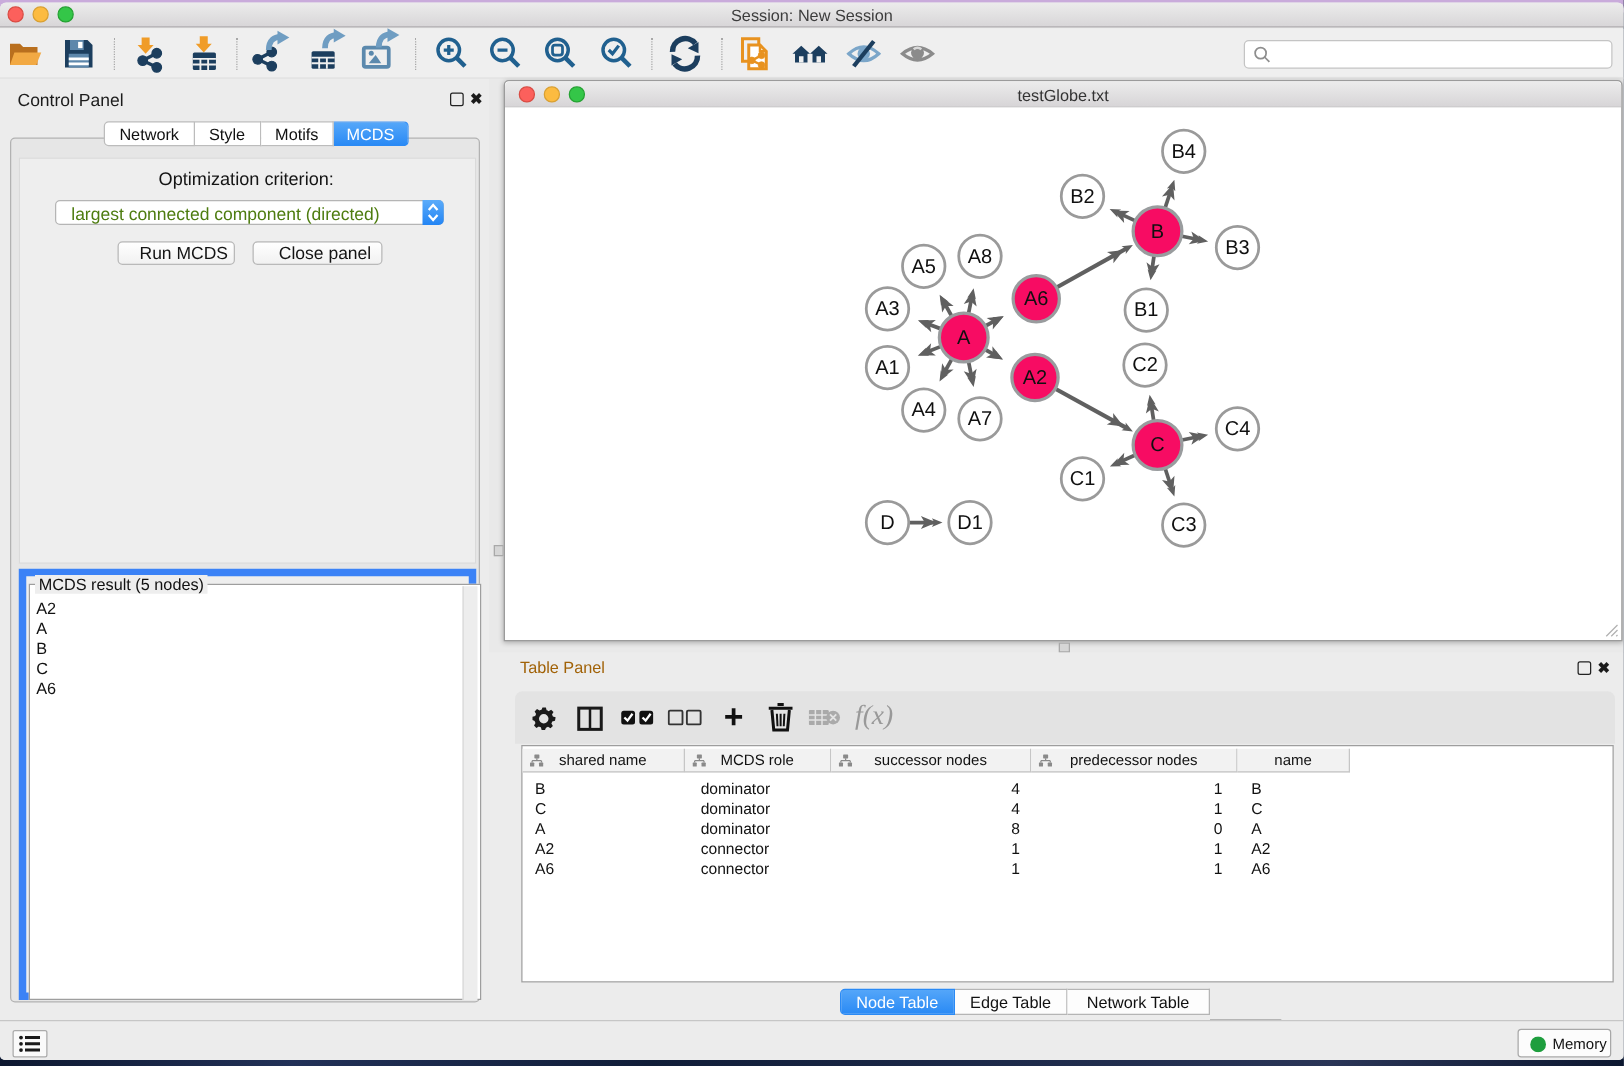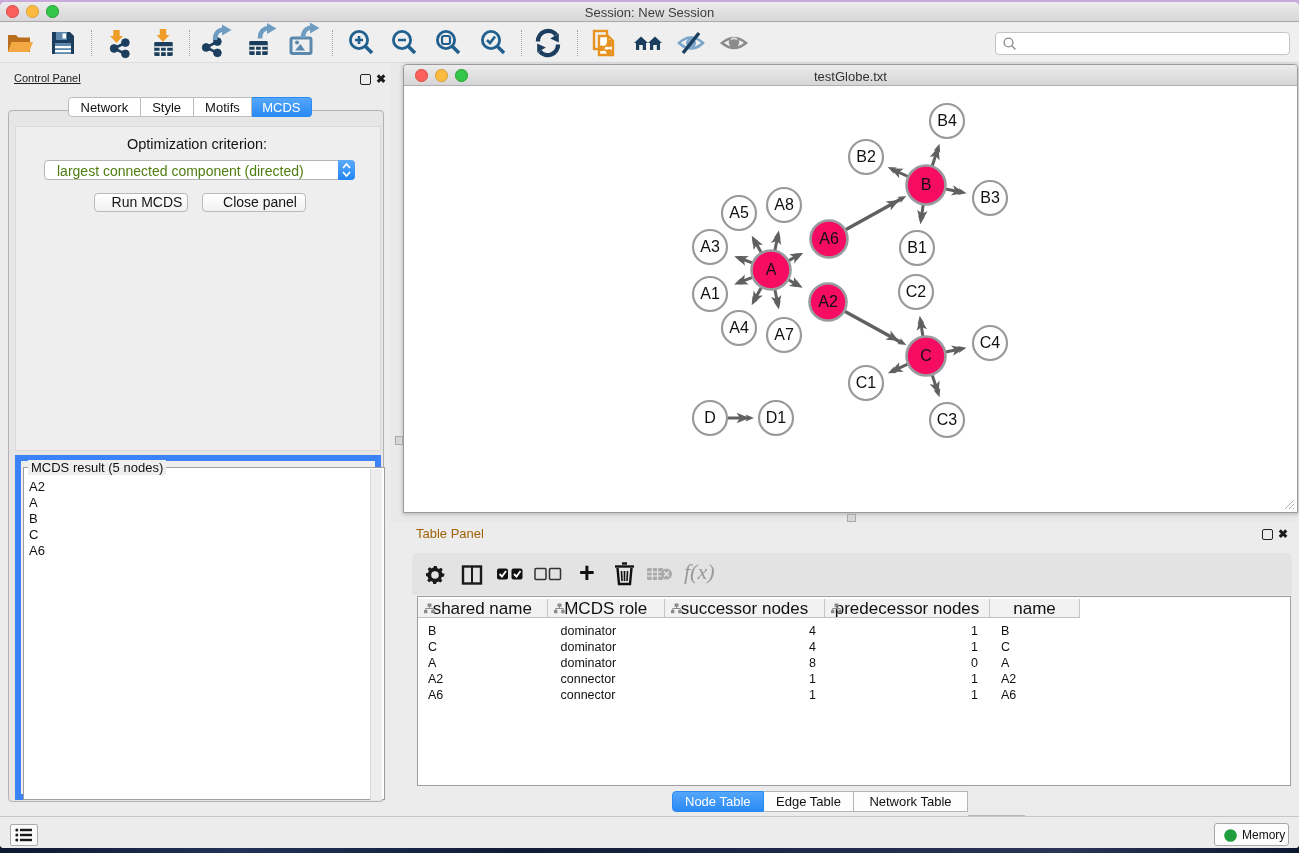--- a/index.html
+++ b/index.html
@@ -11,25 +11,25 @@
 
 #titlebar{left:0;top:0;width:1299px;height:20px;background:linear-gradient(#ececec,#d8d6d8);border-bottom:1px solid #aaa8aa;}
 .tl{width:12.5px;height:12.5px;border-radius:50%;position:absolute;top:3.4px;}
 #titletext{width:100%;top:3px;text-align:center;font-size:13px;color:#3c3c3c;}
 #toolbar{left:0;top:21px;width:1299px;height:40px;background:#efefef;border-bottom:1px solid #dedede;}
 .tsep{top:7px;height:26px;width:0;border-left:1px dotted #a8a8a8;position:absolute;}
 .ticon{position:absolute;top:27px;overflow:visible;}
 #searchbox{left:995px;top:9px;width:295px;height:23px;background:#fff;border:1px solid #c4c4c4;border-radius:4px;}
 
 #leftdock{left:0;top:61px;width:391px;height:753px;background:#ececec;}
-#cp-title{left:14px;top:9px;font-size:11px;color:#1c1c1c;text-decoration:underline;}
+#cp-title{left:14px;top:9px;font-size:14px;color:#1c1c1c;}
 .wicon-sq{width:11px;height:11px;border:1.6px solid #222;border-radius:2px;position:absolute;}
 .wicon-x{position:absolute;font-size:12px;font-weight:bold;color:#1a1a1a;}
 #cp-outer{left:8px;top:47px;width:376px;height:692px;background:#e6e6e6;border:1px solid #b2b2b2;border-radius:4px;}
-#cp-tabs{left:68px;top:34px;height:14px;display:flex;font-size:13px;z-index:5;}
+#cp-tabs{left:83px;top:34px;height:14px;display:flex;font-size:13px;z-index:5;}
 #cp-tabs .tab{background:#fff;border:1px solid #bcbcbc;border-left:none;color:#111;padding:0 10px;line-height:19px;height:20px;}
 #cp-tabs .tab:first-child{border-left:1px solid #bcbcbc;border-radius:4px 0 0 4px;}
 #cp-tabs .tab.sel{background:linear-gradient(#55a7f9,#2a8af5);border-color:#2a8af5;color:#fff;border-radius:0 4px 4px 0;}
 #cp-inner1{left:15px;top:63px;width:366px;height:325px;background:#eeeeee;border:1px solid #dadada;}
 #opt-label{left:0;top:9px;width:362px;text-align:center;font-size:14.5px;color:#141414;}
 #dropdown{left:28px;top:33px;width:311px;height:20px;background:#fff;border:1px solid #b5b5b5;border-radius:4px;}
 #dropdown .dtext{position:absolute;left:12px;top:2px;font-size:14px;color:#4d7c0f;}
 #dd-spin{position:absolute;right:-1px;top:-1px;width:17px;height:20px;background:linear-gradient(#5babfa,#2385f4);border-radius:0 4px 4px 0;}
 .btn{position:absolute;height:19px;background:linear-gradient(#ffffff,#f1f1f1);border:1px solid #b9b9b9;border-radius:4px;font-size:14px;color:#141414;text-align:center;line-height:17px;padding-left:12px;}
 #mcds-box{left:15px;top:392px;width:366px;height:345px;background:#eeeeee;border:6px solid #3b82f6;}
@@ -40,21 +40,21 @@
 
 #deskpane{left:391px;top:61px;width:908px;height:459px;background:#e9e9e9;}
 #netwin{left:403px;top:62px;width:895px;height:449px;background:#fff;border:1px solid #9b9b9b;border-radius:4px 4px 0 0;box-shadow:0 1px 4px rgba(0,0,0,0.25);}
 #nettitle{left:0;top:0;width:100%;height:21px;background:linear-gradient(#ececec,#d7d5d7);border-bottom:1px solid #b0aeb0;border-radius:4px 4px 0 0;}
 #nettitle .txt{position:absolute;width:100%;top:4px;text-align:center;font-size:13px;color:#333;}
 
 #tabledock{left:391px;top:520px;width:908px;height:294px;background:#ececec;}
 #tp-title{left:25px;top:4px;font-size:13px;color:#a16207;}
 #tp-toolbar{left:21px;top:31px;width:880px;height:42px;background:#e3e3e3;border-radius:6px 6px 0 0;}
 #tp-table{left:26px;top:74px;width:874px;height:190px;background:#fff;border:1px solid #9e9e9e;}
-.th{position:absolute;top:2px;height:19px;background:#f2f2f2;border-right:1px solid #c6c6c6;border-bottom:1px solid #c2c2c2;font-size:17px;color:#111;text-align:center;line-height:19px;}
+.th{position:absolute;top:2px;height:19px;background:#f2f2f2;border-right:1px solid #c6c6c6;border-bottom:1px solid #c2c2c2;font-size:12px;color:#111;text-align:center;line-height:19px;}
 .cell{position:absolute;font-size:12.5px;color:#111;height:16px;line-height:16px;}
 #bottom-tabs{left:281px;top:269px;height:21px;display:flex;font-size:13px;}
 #bottom-tabs .tab{background:#fdfdfd;border:1px solid #b5b5b5;border-left:none;color:#111;padding:0 12px;line-height:20px;height:21px;}
 #bottom-tabs .tab.sel{background:linear-gradient(#54a6f9,#2a8af5);border-color:#2a8af5;color:#fff;border-radius:4px 0 0 4px;border-left:1px solid #2a8af5;}
 #bottom-tabs .tab:last-child{border-radius:0 4px 4px 0;margin-top:24px;}
 
 #statusbar{left:0;top:814px;width:1299px;height:32px;background:#ececec;border-top:1px solid #c6c6c6;}
 #sb-btn{left:10px;top:7px;width:28px;height:22px;background:#fafafa;border:1px solid #ababab;border-radius:2px;}
 #mem-btn{left:1214px;top:6px;width:75px;height:23px;background:#fcfcfc;border:1px solid #a8a8a8;border-radius:3px;font-size:12px;color:#111;}
 </style></head><body>

